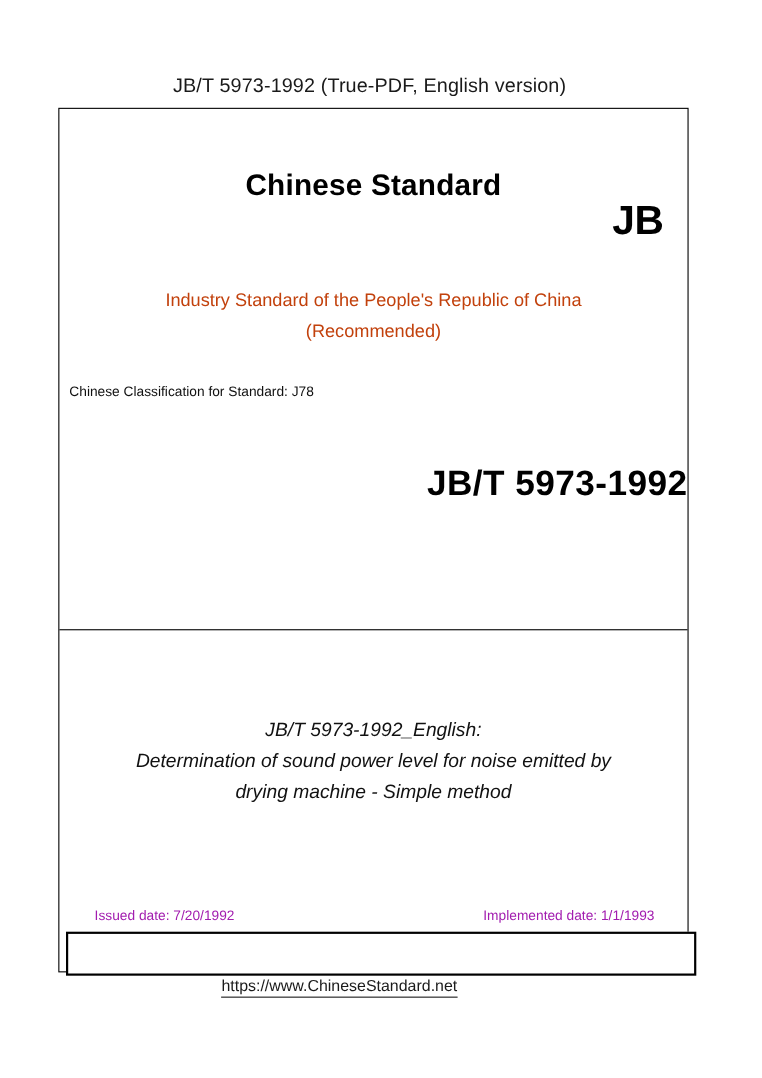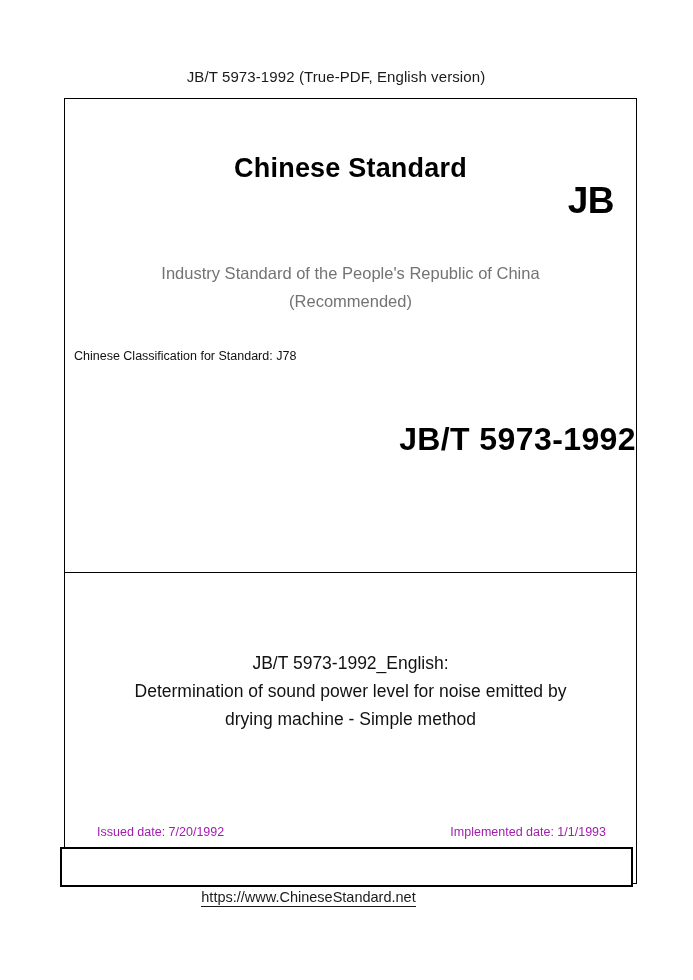--- a/index.html
+++ b/index.html
@@ -20,28 +20,28 @@
     height: 980px;
     position: relative;
     box-sizing: border-box;
   }
   .header-line {
     position: absolute;
     top: 68px;
     left: 0;
     width: 672px;
     text-align: center;
-    font-size: 15px;
+    font-size: 18px;
     color: #1a1a1a;
     letter-spacing: 0.1px;
   }
   .doc-frame {
     position: absolute;
     top: 98px;
-    left: 64px;
+    left: 53px;
     width: 573px;
     height: 786px;
     border: 1.5px solid #000;
     box-sizing: border-box;
   }
   .upper-box {
     position: absolute;
     top: 0;
     left: 0;
     right: 0;
@@ -69,21 +69,21 @@
     margin-top: 37px;
   }
   .industry-line {
     position: absolute;
     top: 160px;
     left: 0;
     width: 100%;
     text-align: center;
     font-size: 16.5px;
     line-height: 28px;
-    color: #737373;
+    color: #c2410c;
   }
   .classification {
     position: absolute;
     top: 250px;
     left: 9px;
     font-size: 12.5px;
     color: #111;
   }
   .std-number {
     position: absolute;
@@ -107,20 +107,21 @@
   }
   .english-title {
     position: absolute;
     top: 76px;
     left: 26px;
     right: 26px;
     text-align: center;
     font-size: 17.5px;
     line-height: 28px;
     color: #111;
+    font-style: italic;
   }
   .issued-date {
     position: absolute;
     bottom: 44px;
     left: 32px;
     font-size: 12.5px;
     color: #a21caf;
   }
   .implemented-date {
     position: absolute;

